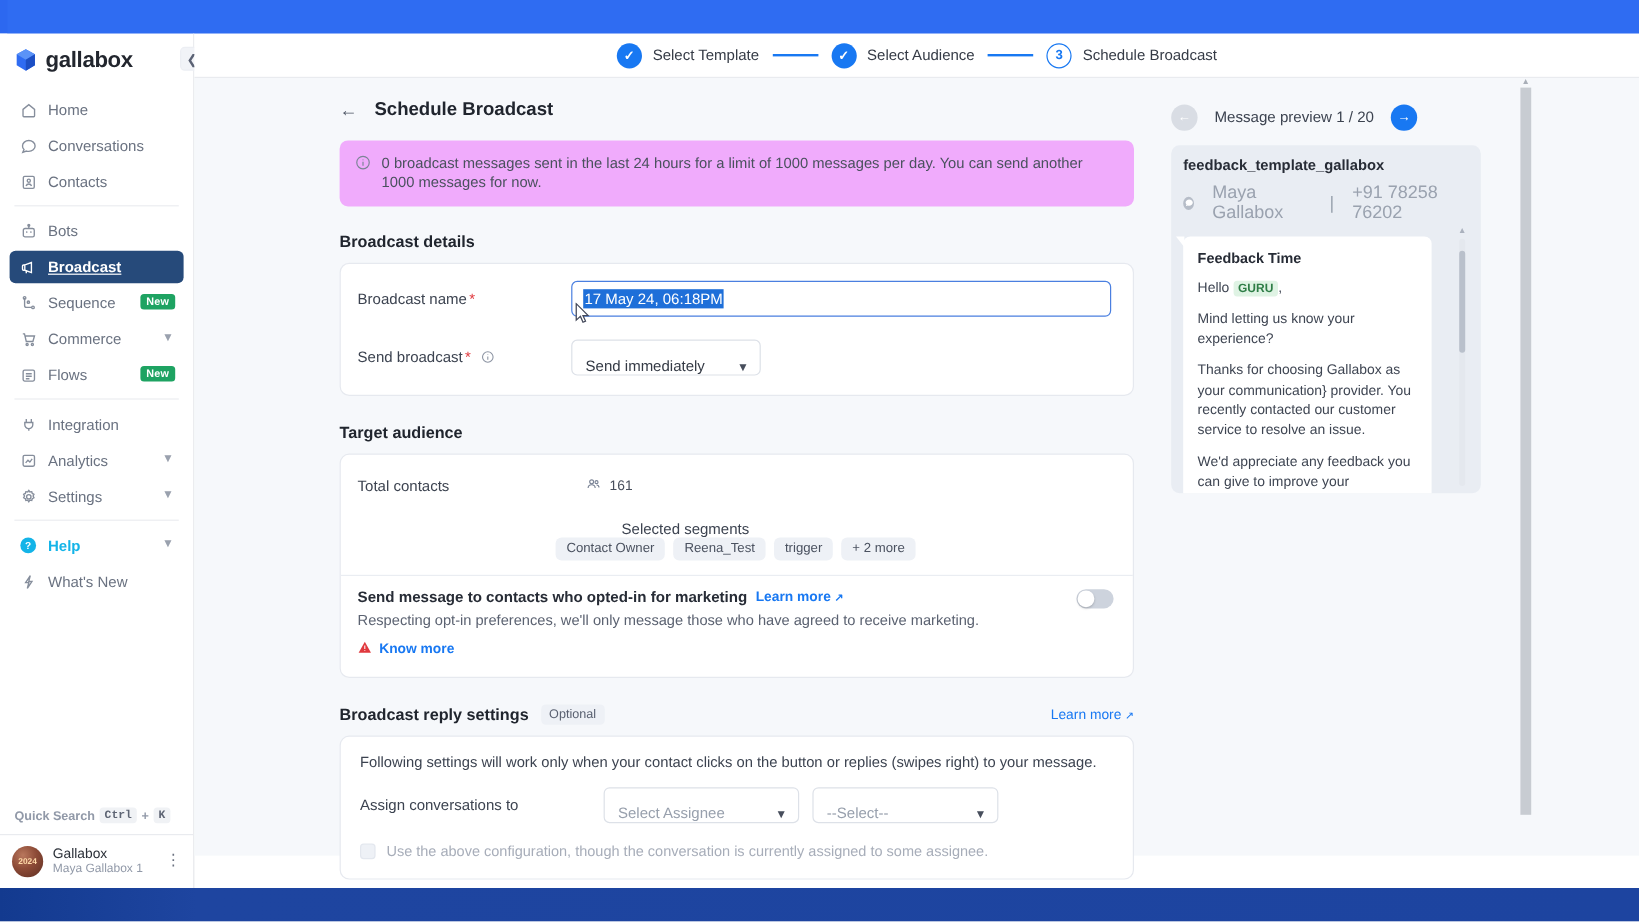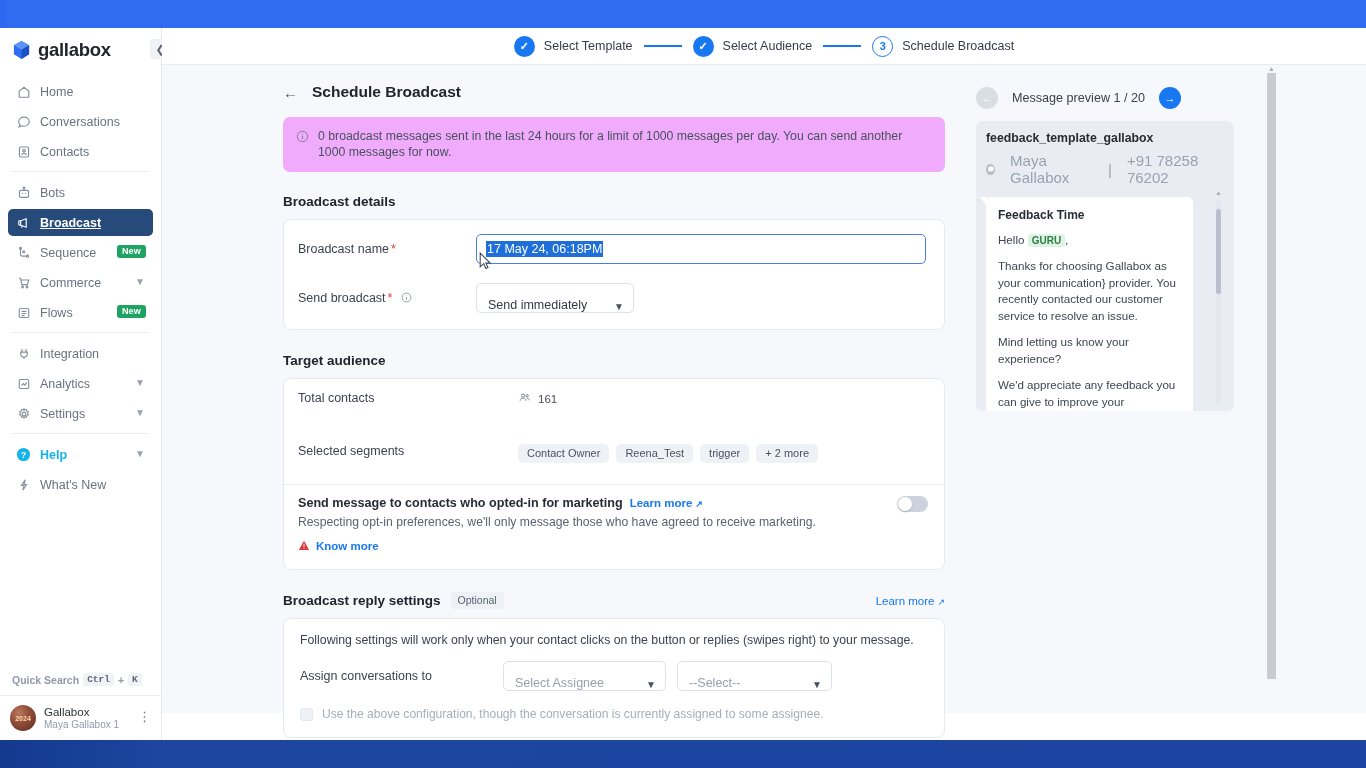--- a/index.html
+++ b/index.html
@@ -137,21 +137,21 @@
 
   .select {
     height: 30px; border: 1px solid #dde1e8; border-radius: 5px; background: #fff;
     display: flex; align-items: flex-end; justify-content: space-between;
     padding: 0 9px 0 11px; font-size: 12.5px; color: #343a45;
   }
   .select .cv { color: #474e5c; font-size: 10px; margin-left: 14px; }
   .select.placeholder { color: #98a0ad; }
 
   .audience-card { padding: 12px 16px 14px 14px; }
-  .a-row { display: flex; align-items: flex-start; min-height: 28px; gap: 30px; }
+  .a-row { display: flex; align-items: center; min-height: 28px; }
   .a-label { width: 190px; font-size: 12.5px; color: #3c4350; }
   .a-count { font-size: 11.5px; color: #474e5c; display: flex; align-items: center; gap: 7px; }
   .chips { display: flex; gap: 7px; }
   .chip {
     background: #eef1f6; color: #4b5260; font-size: 11px;
     padding: 3px 9px 4px 9px; border-radius: 5px;
   }
   .divider { height: 1px; background: #eaedf2; margin: 12px -16px 11px -14px; }
 
   .optin-head { display: flex; align-items: center; gap: 7px; }
@@ -524,21 +524,21 @@
                 <svg width="13" height="13" viewBox="0 0 16 16" fill="none" stroke="#7b8496" stroke-width="1.2">
                     <circle cx="6.2" cy="5.6" r="2"></circle>
                     <path d="M2.6 12c0-2 1.6-3.4 3.6-3.4S9.8 10 9.8 12"></path>
                     <circle cx="11.2" cy="5.9" r="1.5"></circle>
                     <path d="M11.2 8.8c1.5 0 2.5 1.1 2.5 2.6"></path>
                   </svg>
               </span>
               <span>161</span>
             </div>
           </div>
-          <div class="a-row" style="margin-top:25px;">
+          <div class="a-row" style="margin-top:15px;flex-direction:column;">
             <div class="a-label">Selected segments</div>
             <div class="chips">
               <span class="chip">Contact Owner</span>
               <span class="chip">Reena_Test</span>
               <span class="chip">trigger</span>
               <span class="chip">+ 2 more</span>
             </div>
           </div>
 
           <div class="divider"></div>
@@ -614,22 +614,22 @@
           <span>+91 78258 76202</span>
         </div>
 
         <div class="bubble-wrap">
           <div class="bubble">
             <h4>Feedback Time</h4>
             <p>
               <span>Hello</span>
               <span class="var-tag">GURU</span><span>,</span>
             </p>
+            <p>Mind letting us know your experience?</p>
             <p>Thanks for choosing Gallabox as your communication} provider. You recently contacted our customer service to resolve an issue.</p>
-            <p>Mind letting us know your experience?</p>
             <p>We'd appreciate any feedback you can give to improve your</p>
           </div>
           <div class="bubble-scroll">
             <div class="thumb"></div>
           </div>
           <span class="sc-arrow" style="top:-8px;">▲</span>
           <span class="sc-arrow" style="bottom:-4px;">▼</span>
         </div>
       </div>
 

